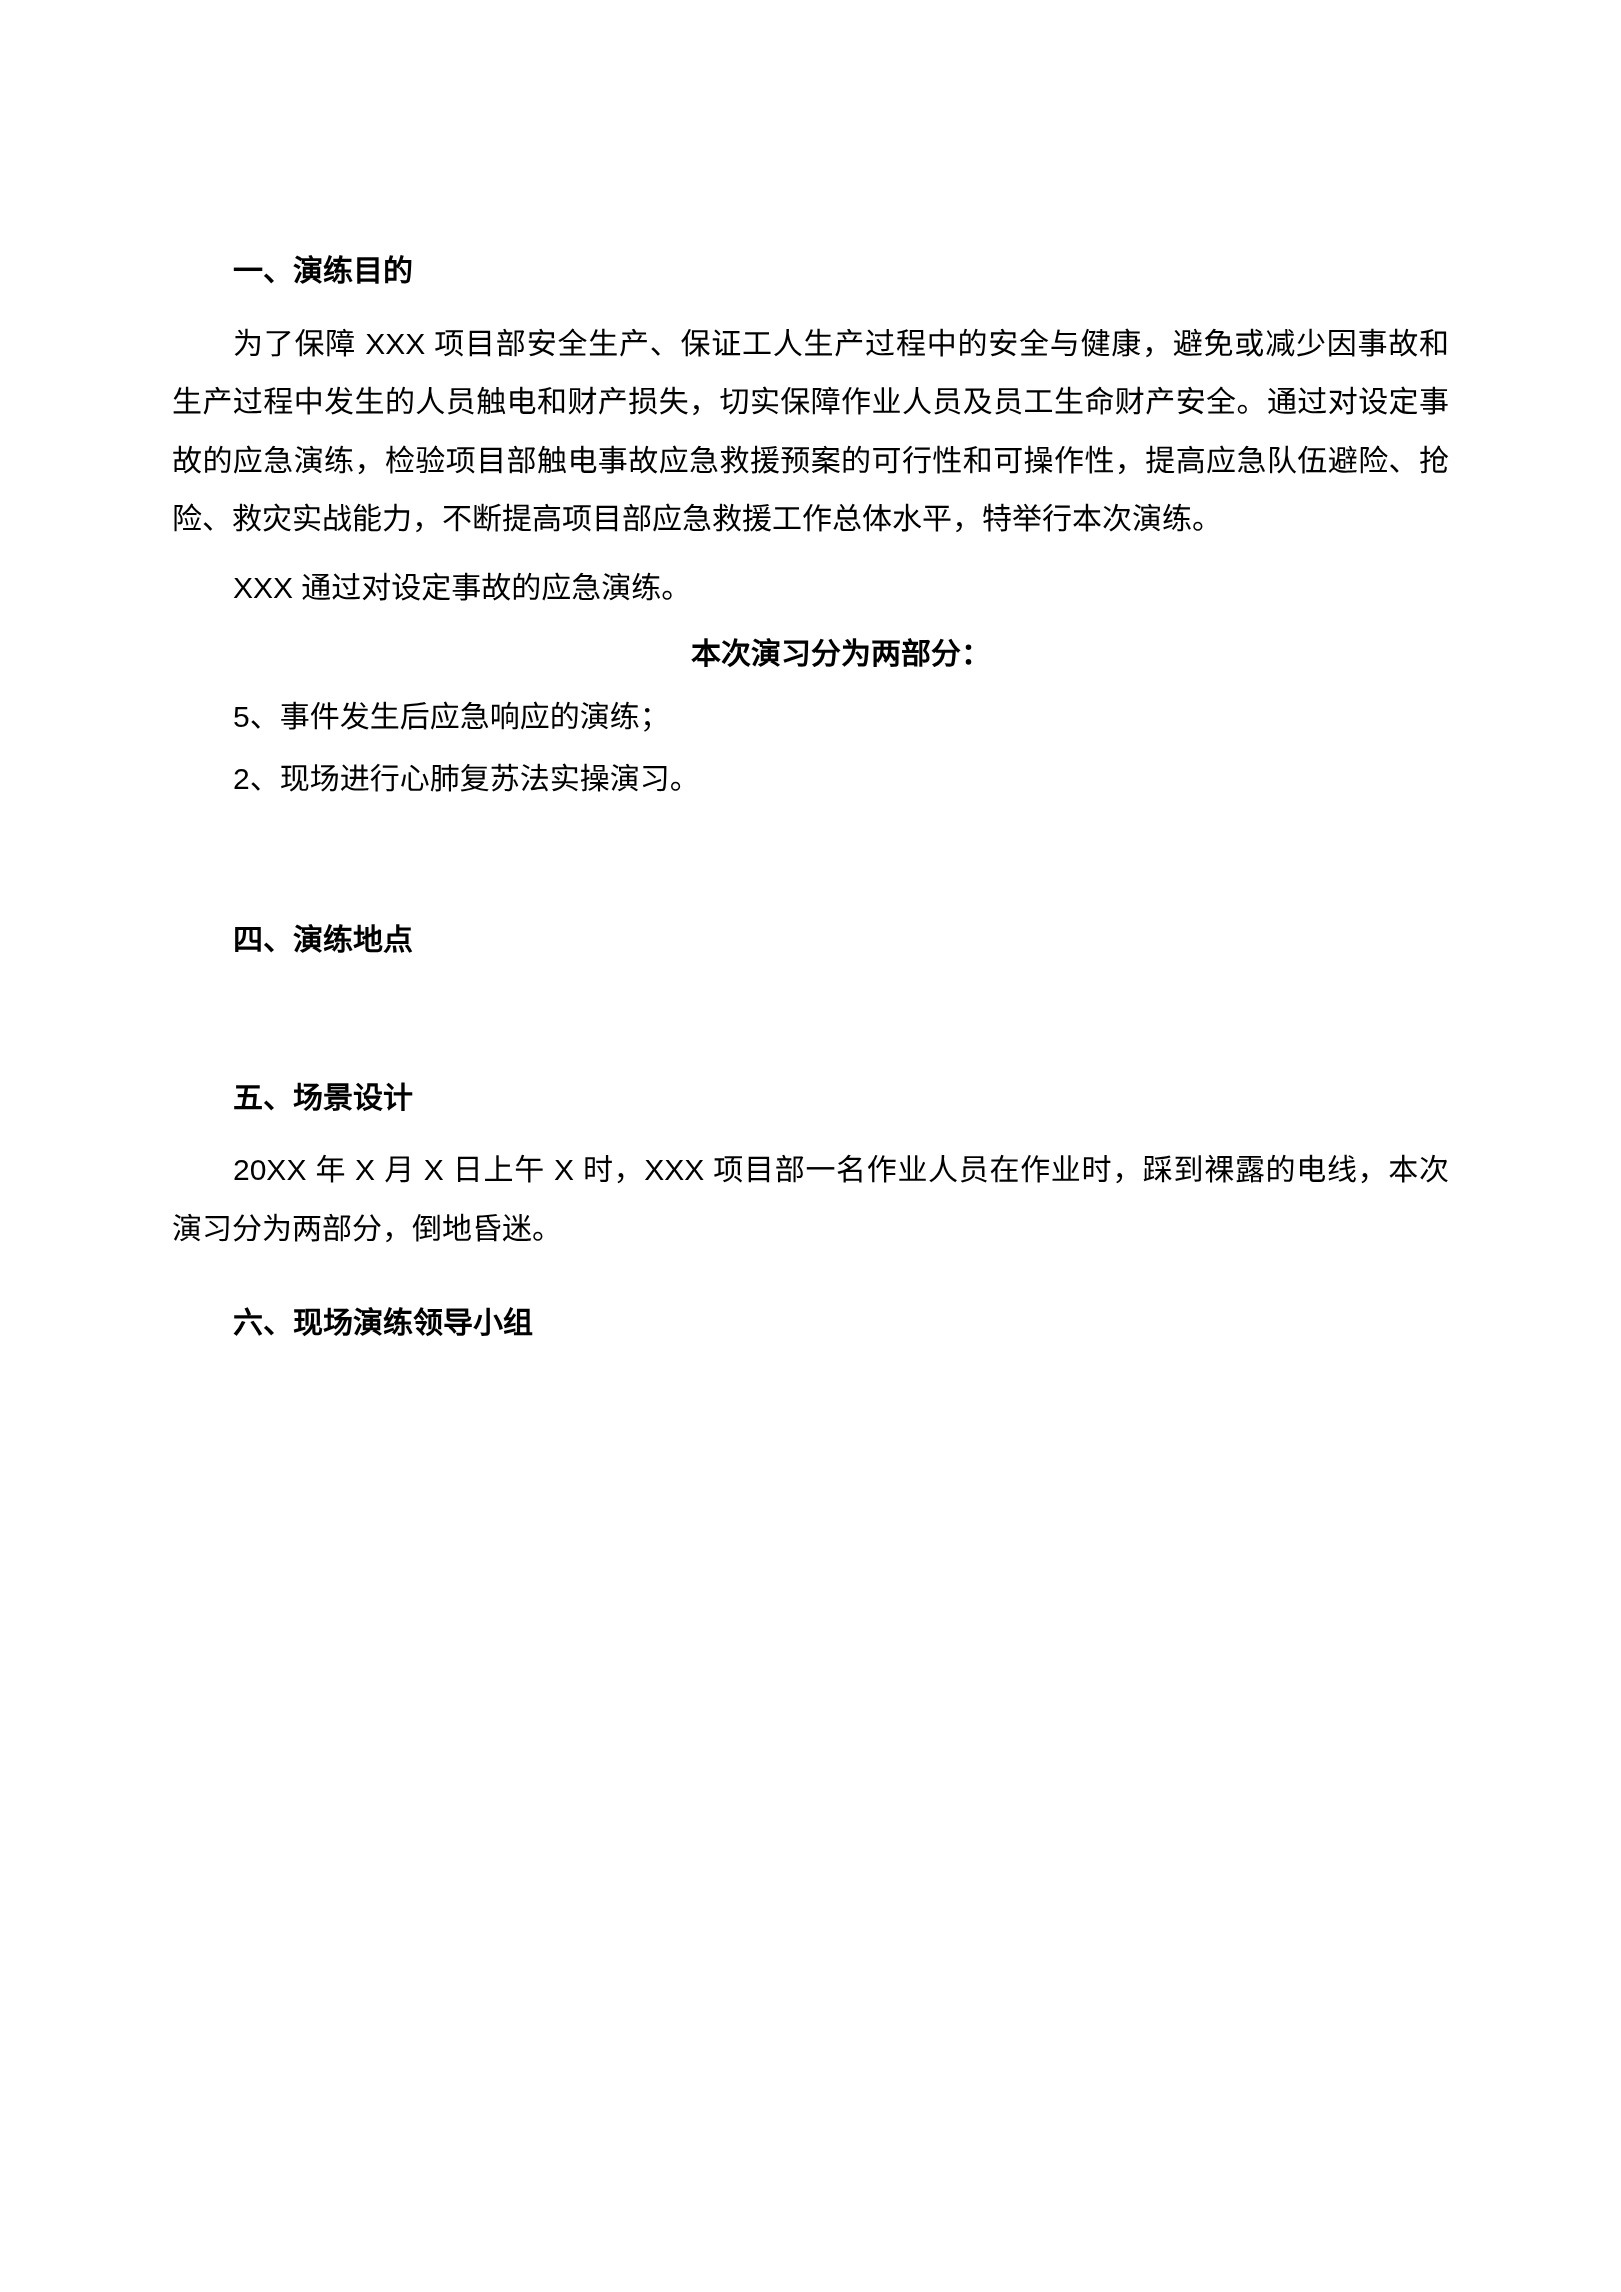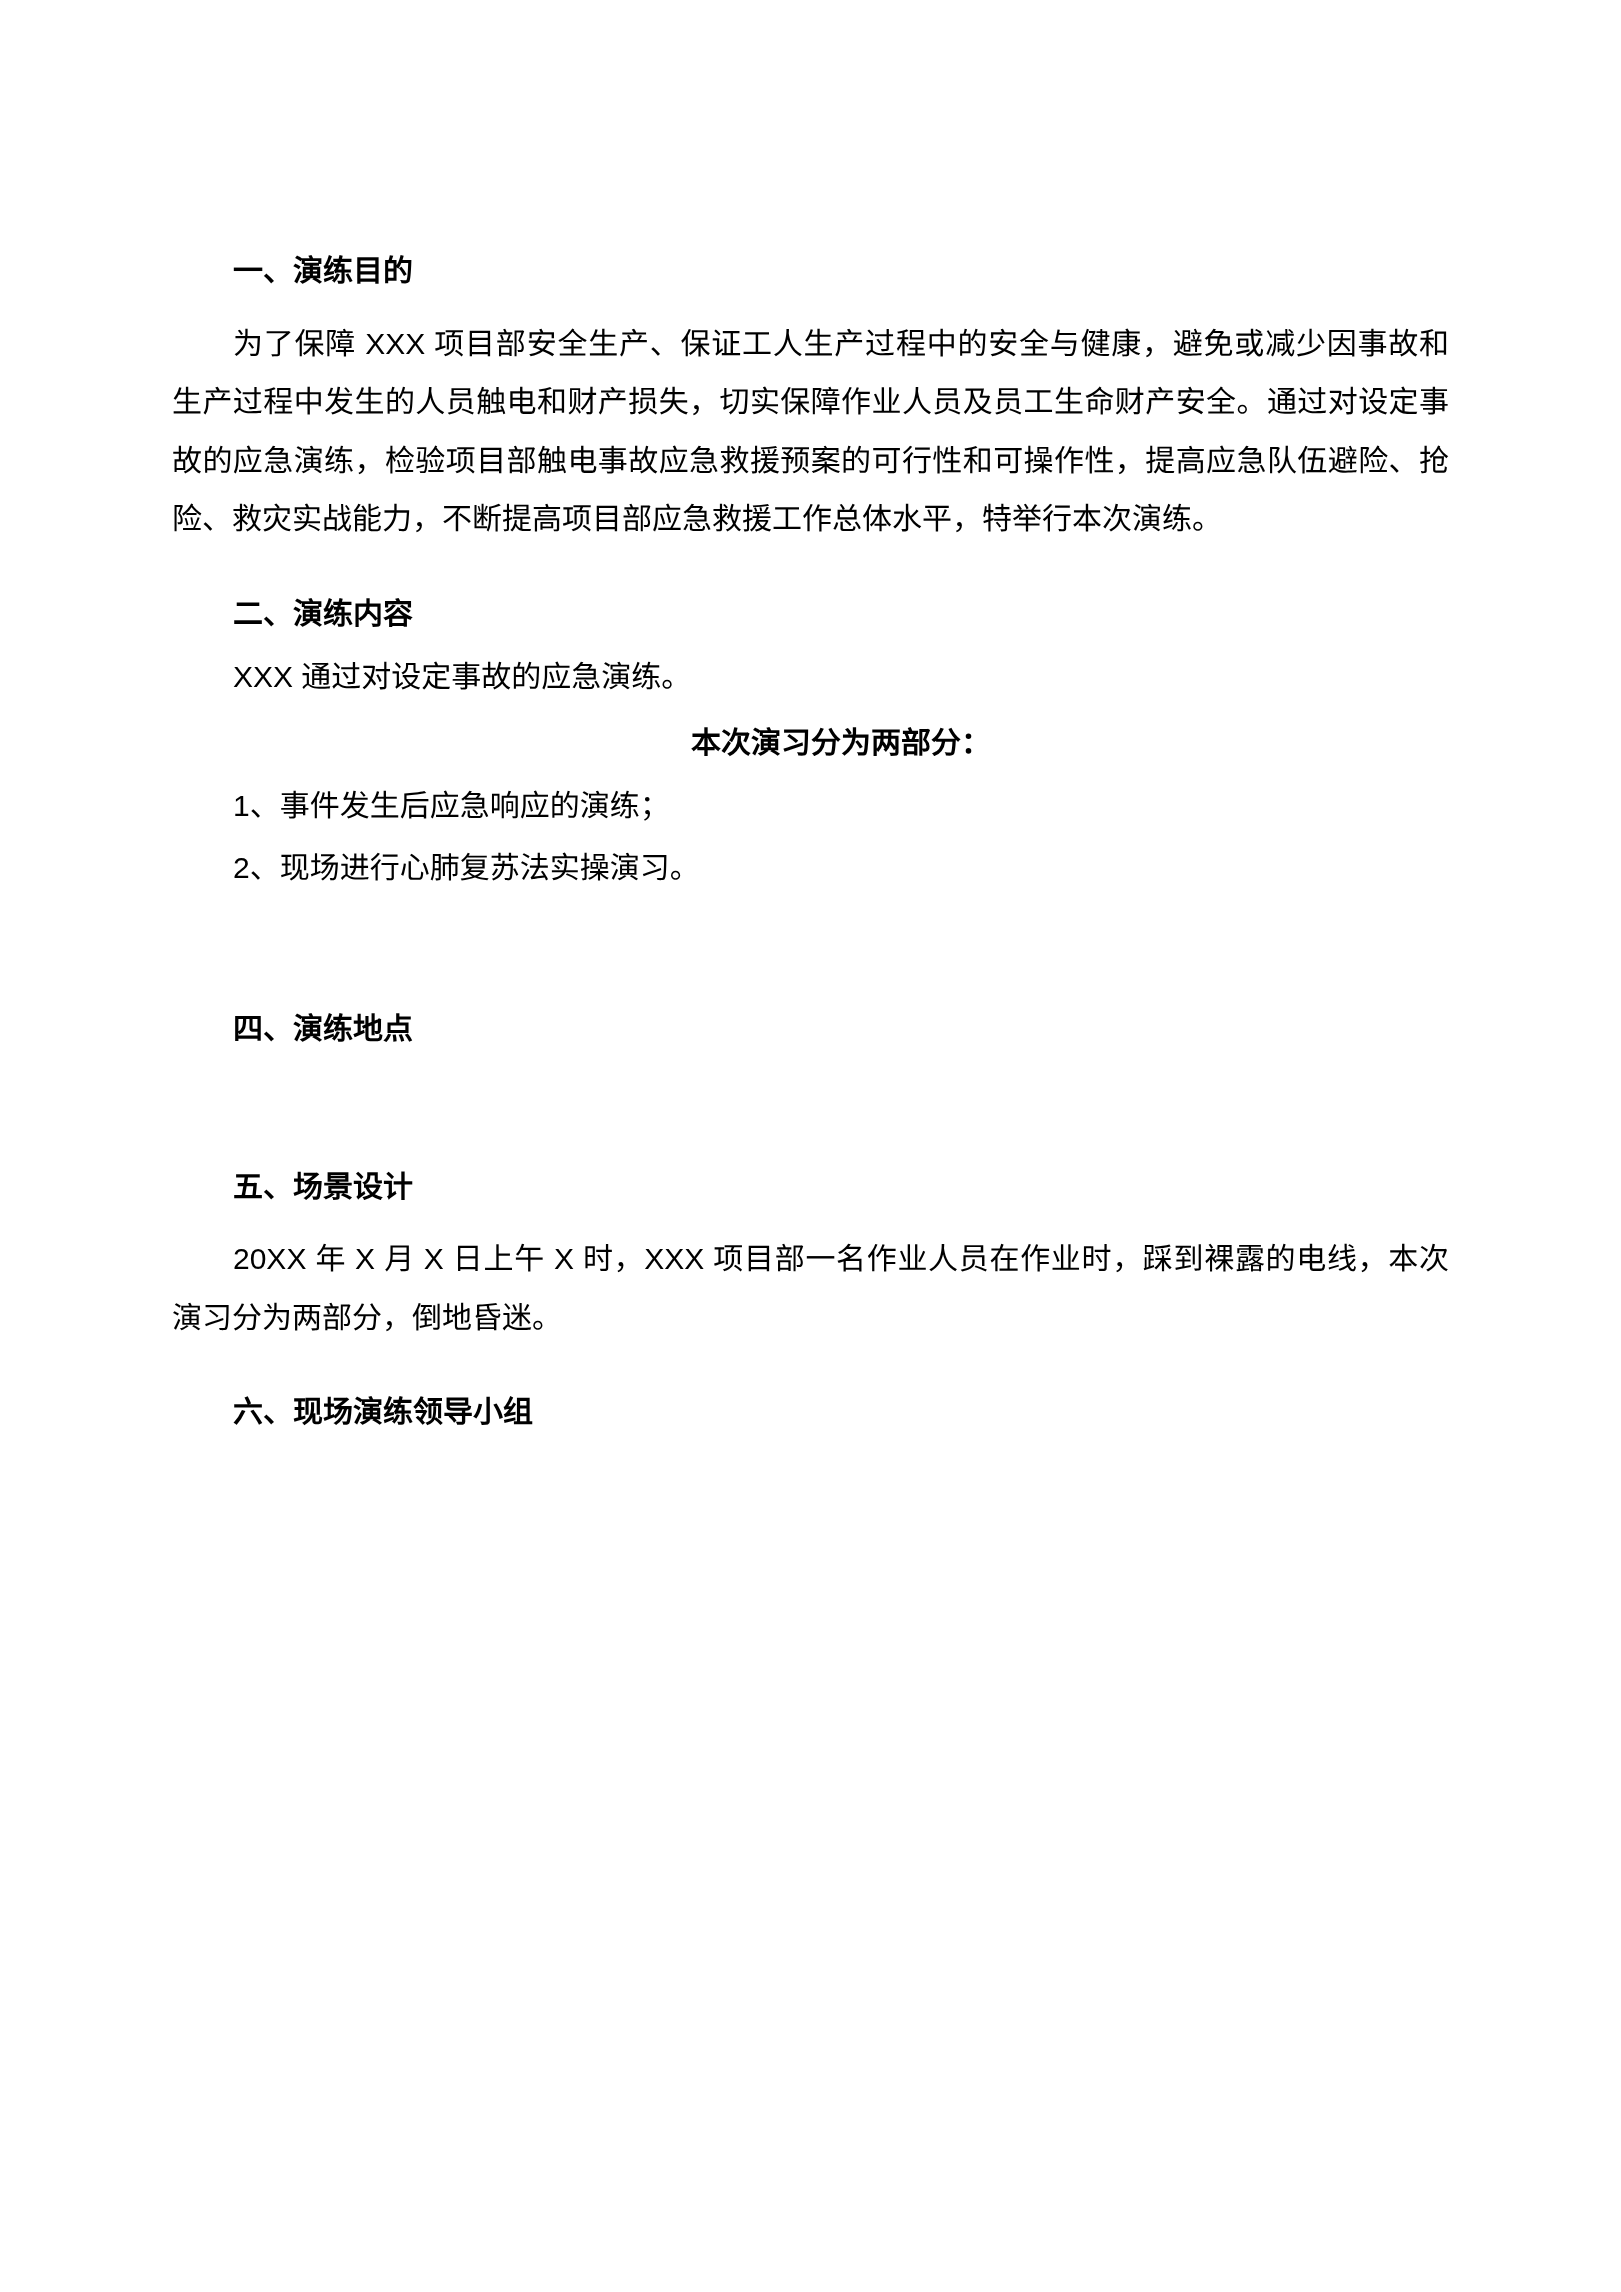--- a/index.html
+++ b/index.html
@@ -69,24 +69,23 @@
 </style>
 </head>
 <body>
 
 <div class="page">
 
 
   <div class="section-heading">一、演练目的</div>
   <p class="body-para">为了保障 XXX 项目部安全生产、保证工人生产过程中的安全与健康，避免或减少因事故和生产过程中发生的人员触电和财产损失，切实保障作业人员及员工生命财产安全。通过对设定事故的应急演练，检验项目部触电事故应急救援预案的可行性和可操作性，提高应急队伍避险、抢险、救灾实战能力，不断提高项目部应急救援工作总体水平，特举行本次演练。</p>
 
-  <div class="section-heading">二、演练内容</div>
   <p class="body-para tight">XXX 通过对设定事故的应急演练。</p>
   <p class="bold-lead">本次演习分为两部分：</p>
-  <p class="list-item">1、事件发生后应急响应的演练；</p>
+  <p class="list-item">5、事件发生后应急响应的演练；</p>
   <p class="list-item">2、现场进行心肺复苏法实操演习。</p>
 
   <div class="blank-gap"></div>
 
   <div class="section-heading">四、演练地点</div>
   <div class="blank-gap"></div>
 
   <div class="section-heading">五、场景设计</div>
   <p class="body-para">20XX 年 X 月 X 日上午 X 时，XXX 项目部一名作业人员在作业时，踩到裸露的电线，本次演习分为两部分，倒地昏迷。</p>
 

